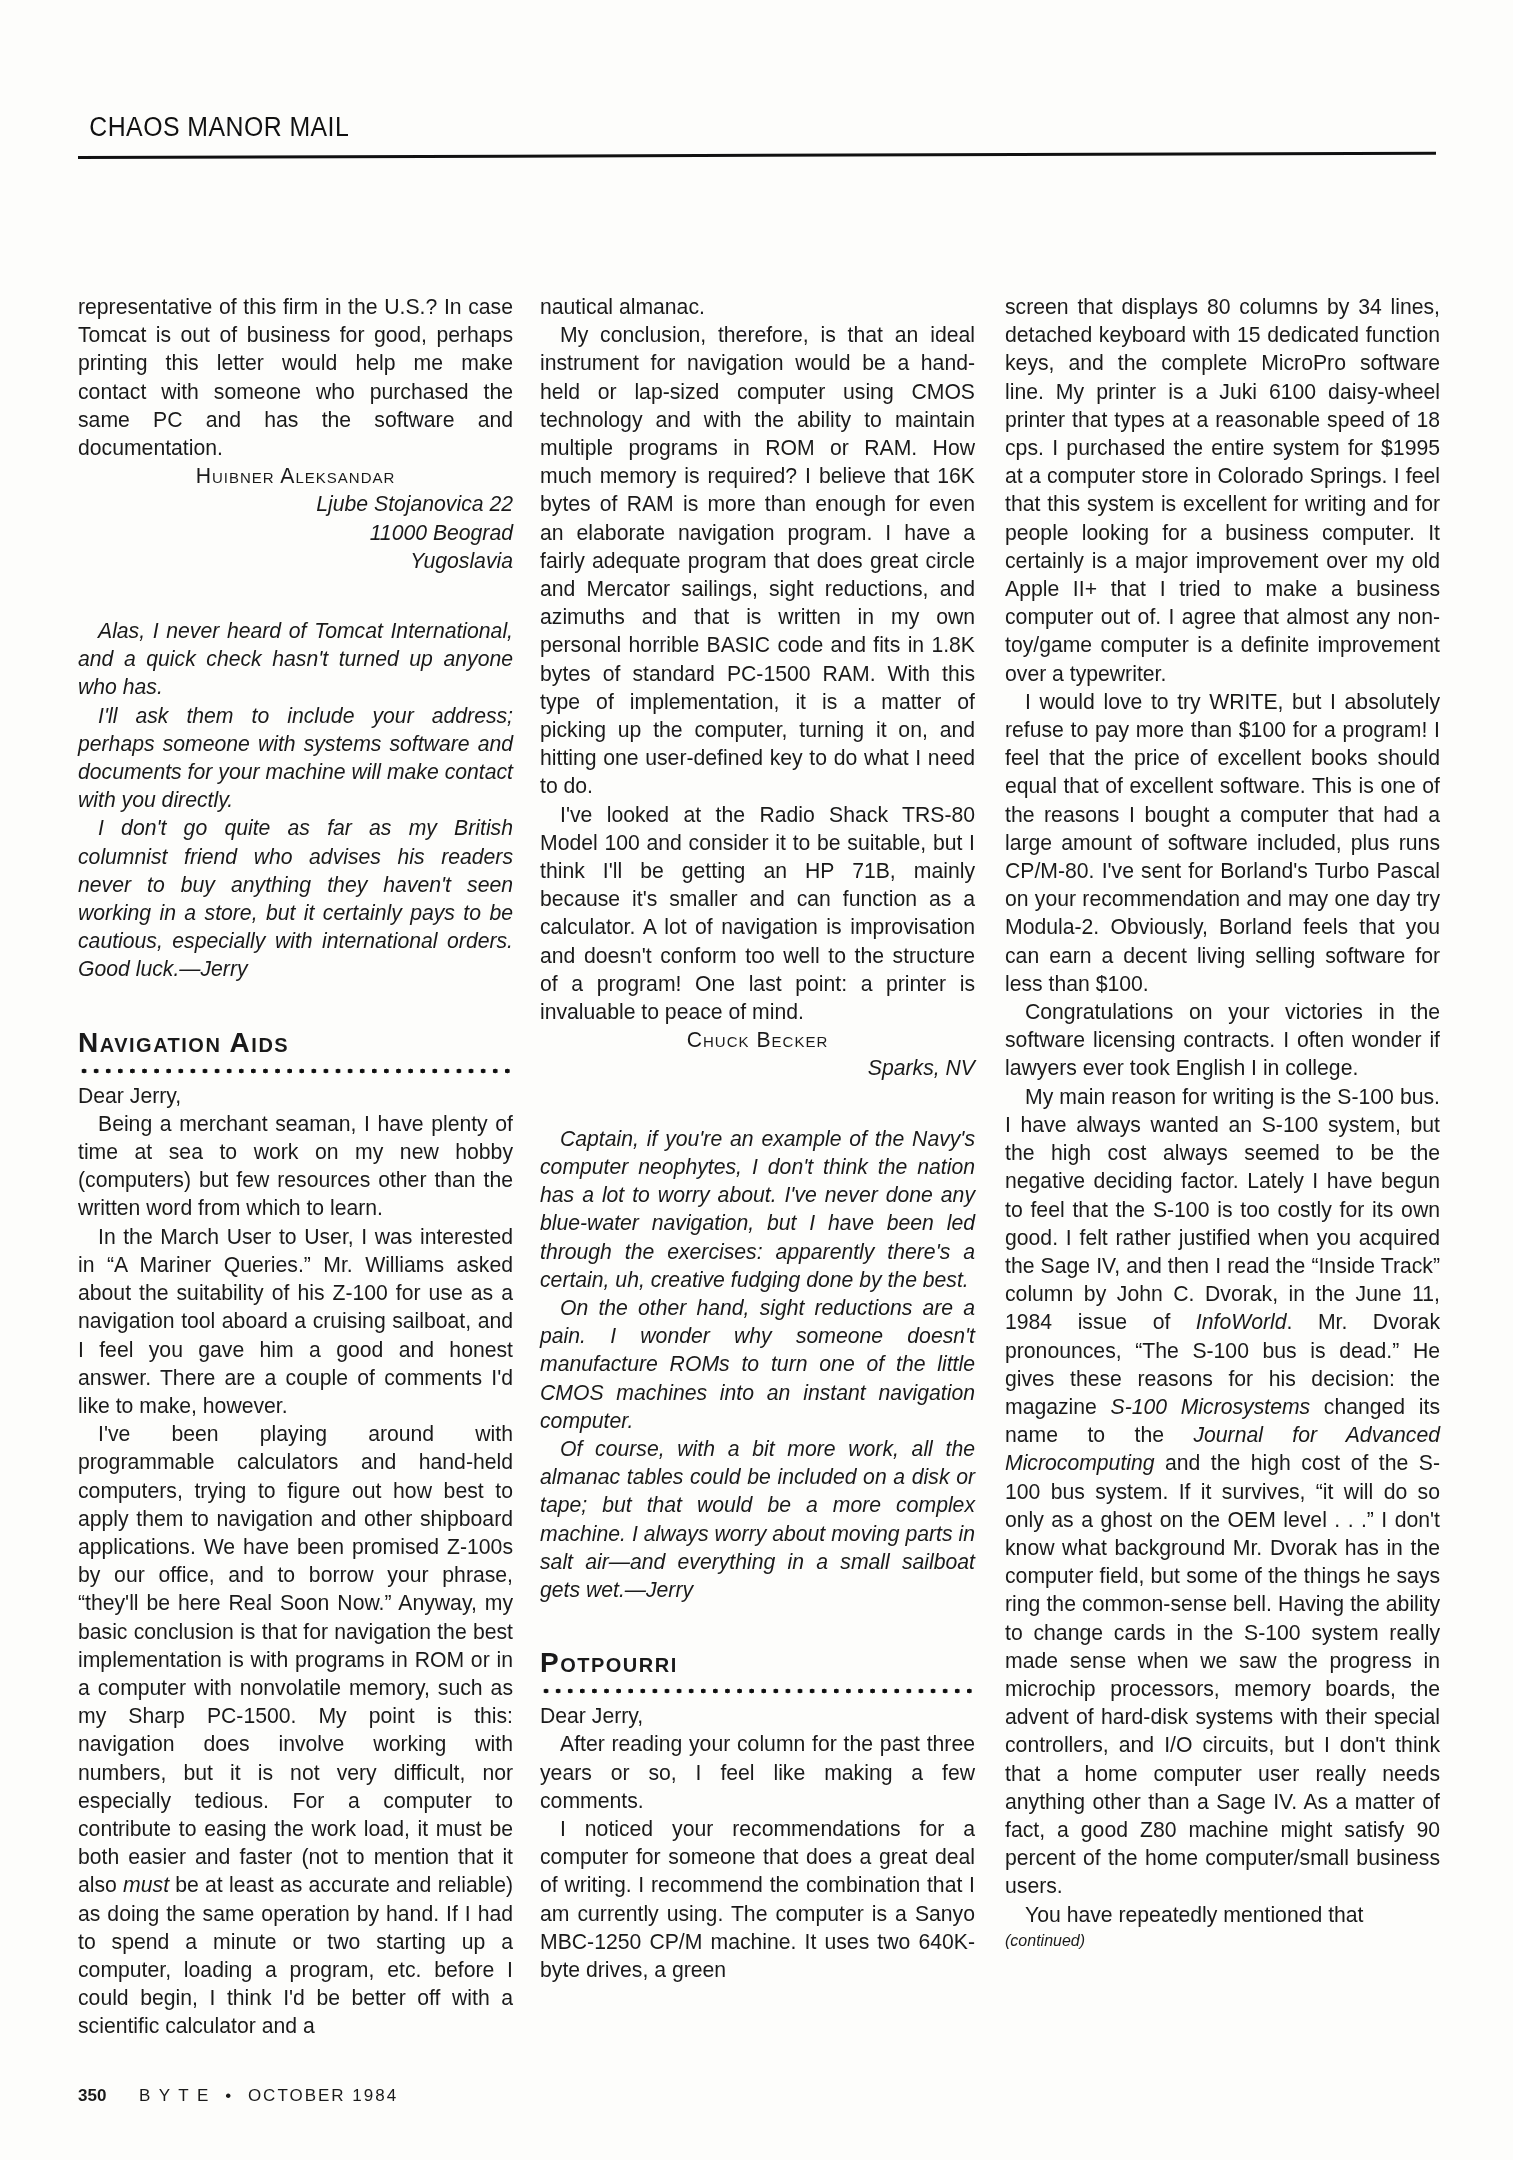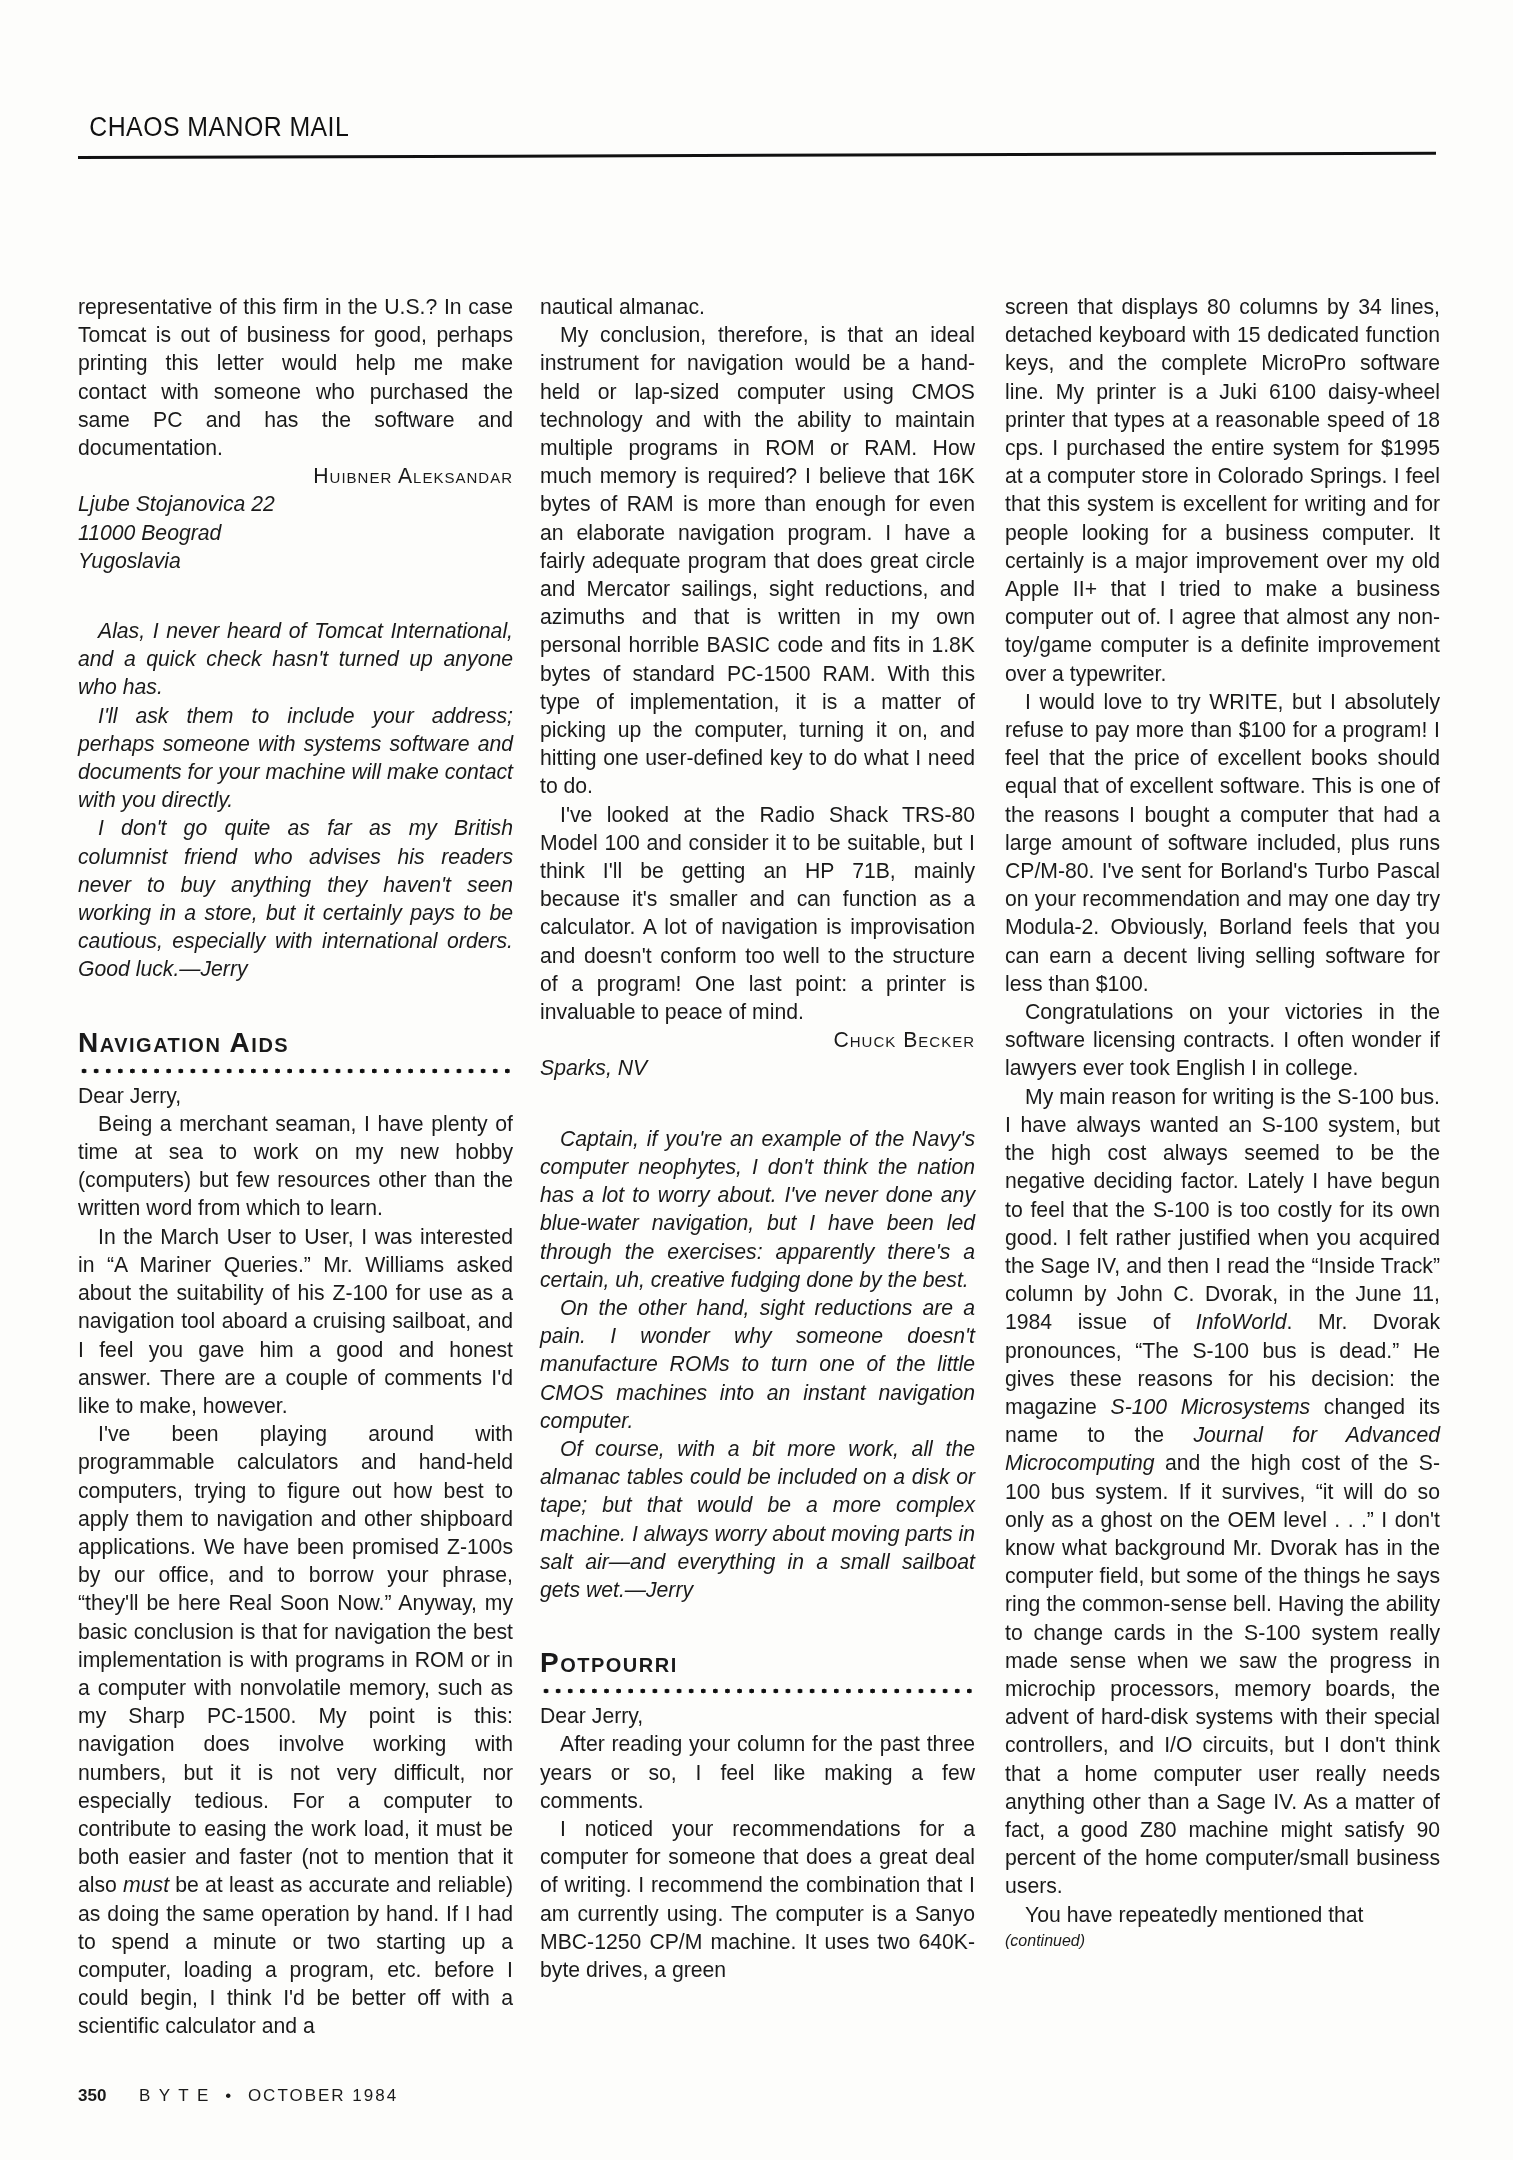--- a/index.html
+++ b/index.html
@@ -61,26 +61,26 @@
       font-style: italic;
     }
     .signature {
       text-align: right;
       margin: 0;
     }
     .sig-name {
       font-variant: small-caps;
       letter-spacing: 1px;
       display: block;
-      text-align: right;
+      text-align: center;
     }
     .sig-line {
       font-style: italic;
       display: block;
-      text-align: left;
+      text-align: right;
     }
     .spacer-lg { height: 42px; }
     .section-heading {
       font-variant: small-caps;
       font-size: 28px;
       letter-spacing: 1.5px;
       margin: 0;
       line-height: 34px;
     }
     .dot-rule {

